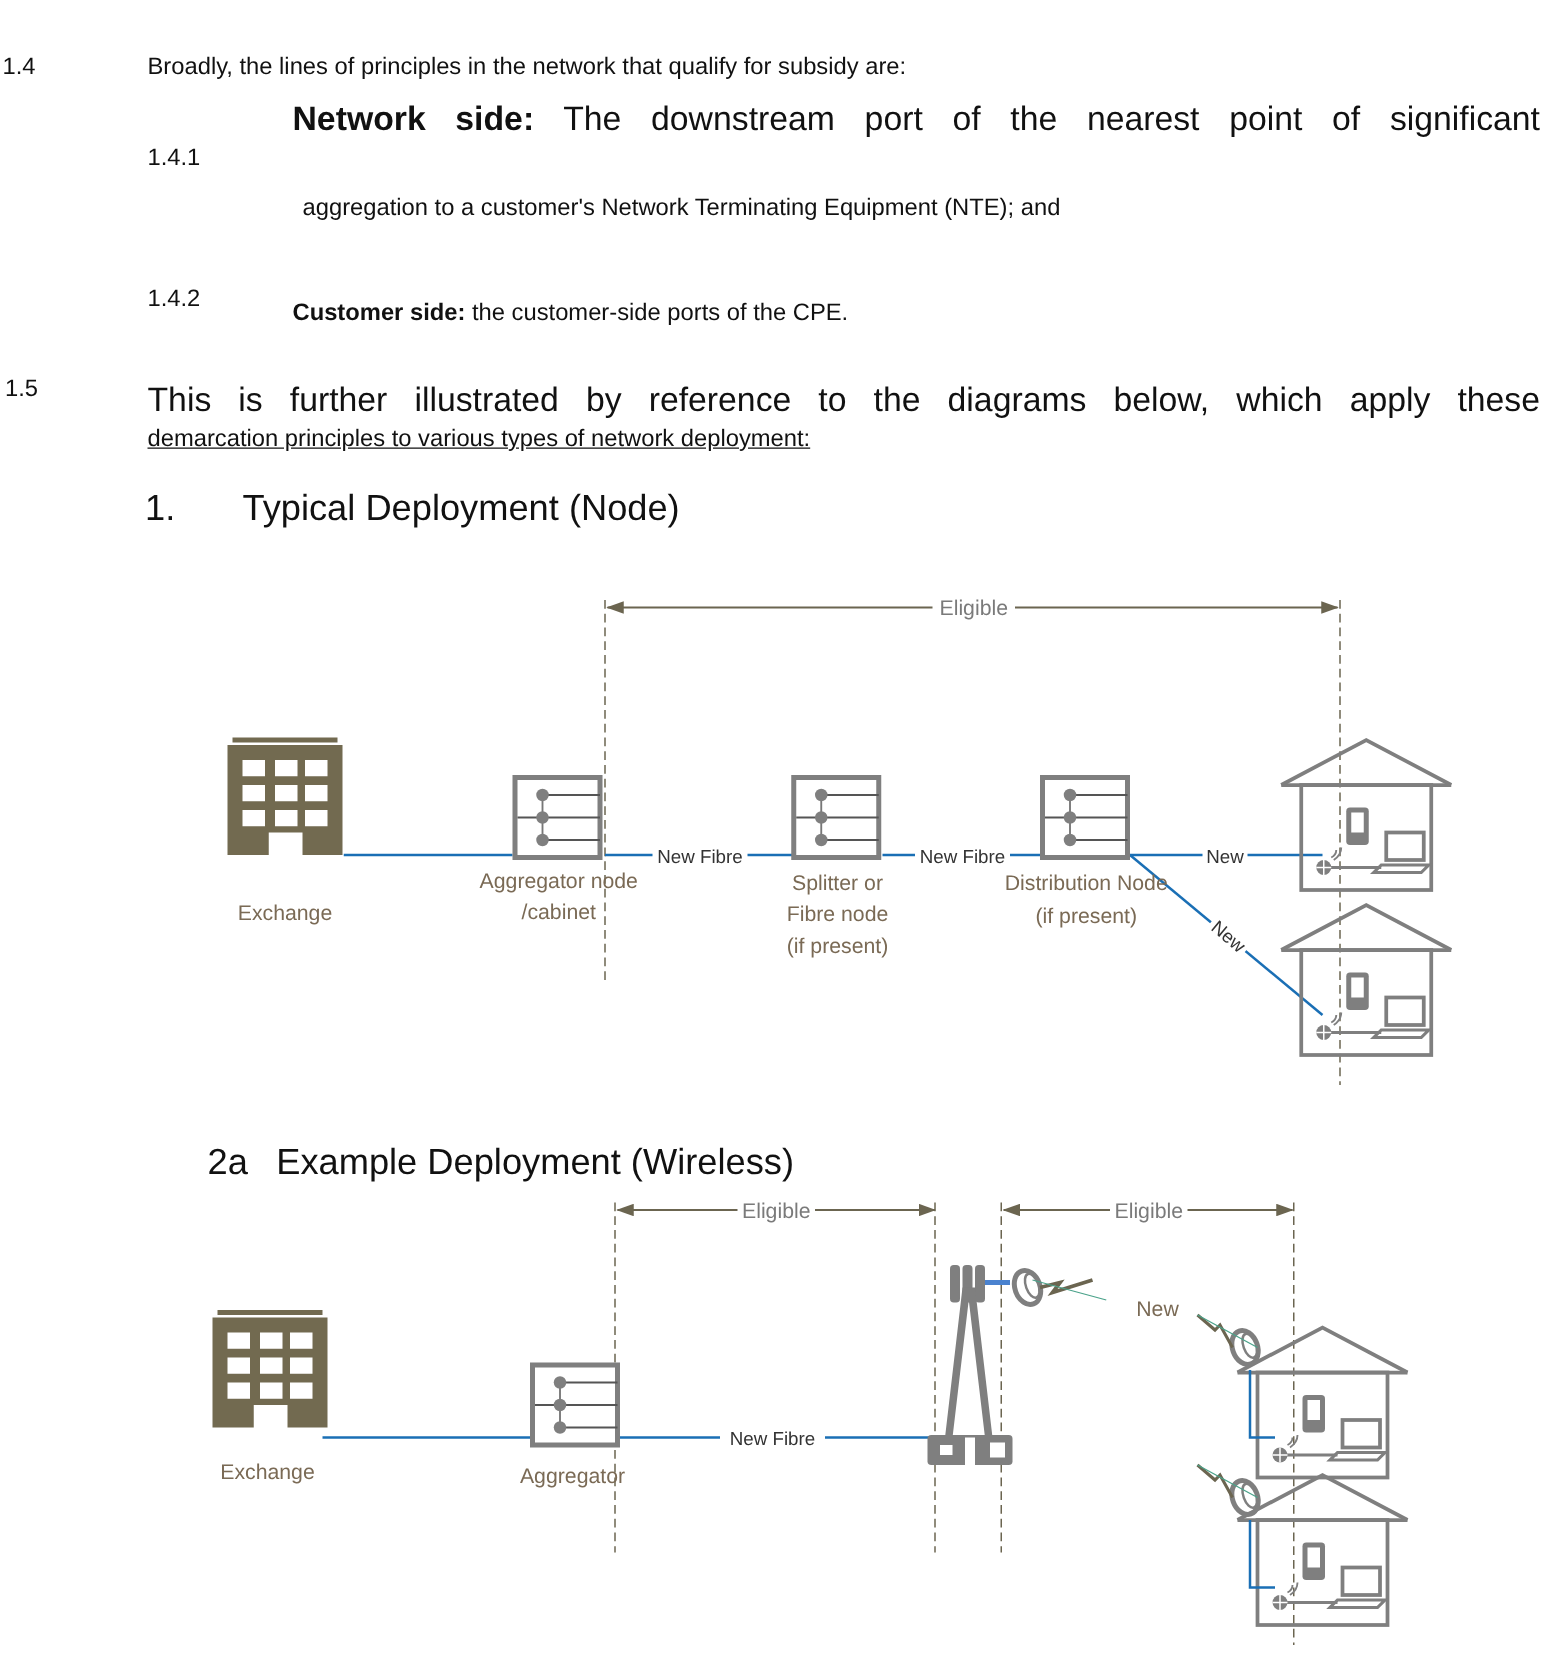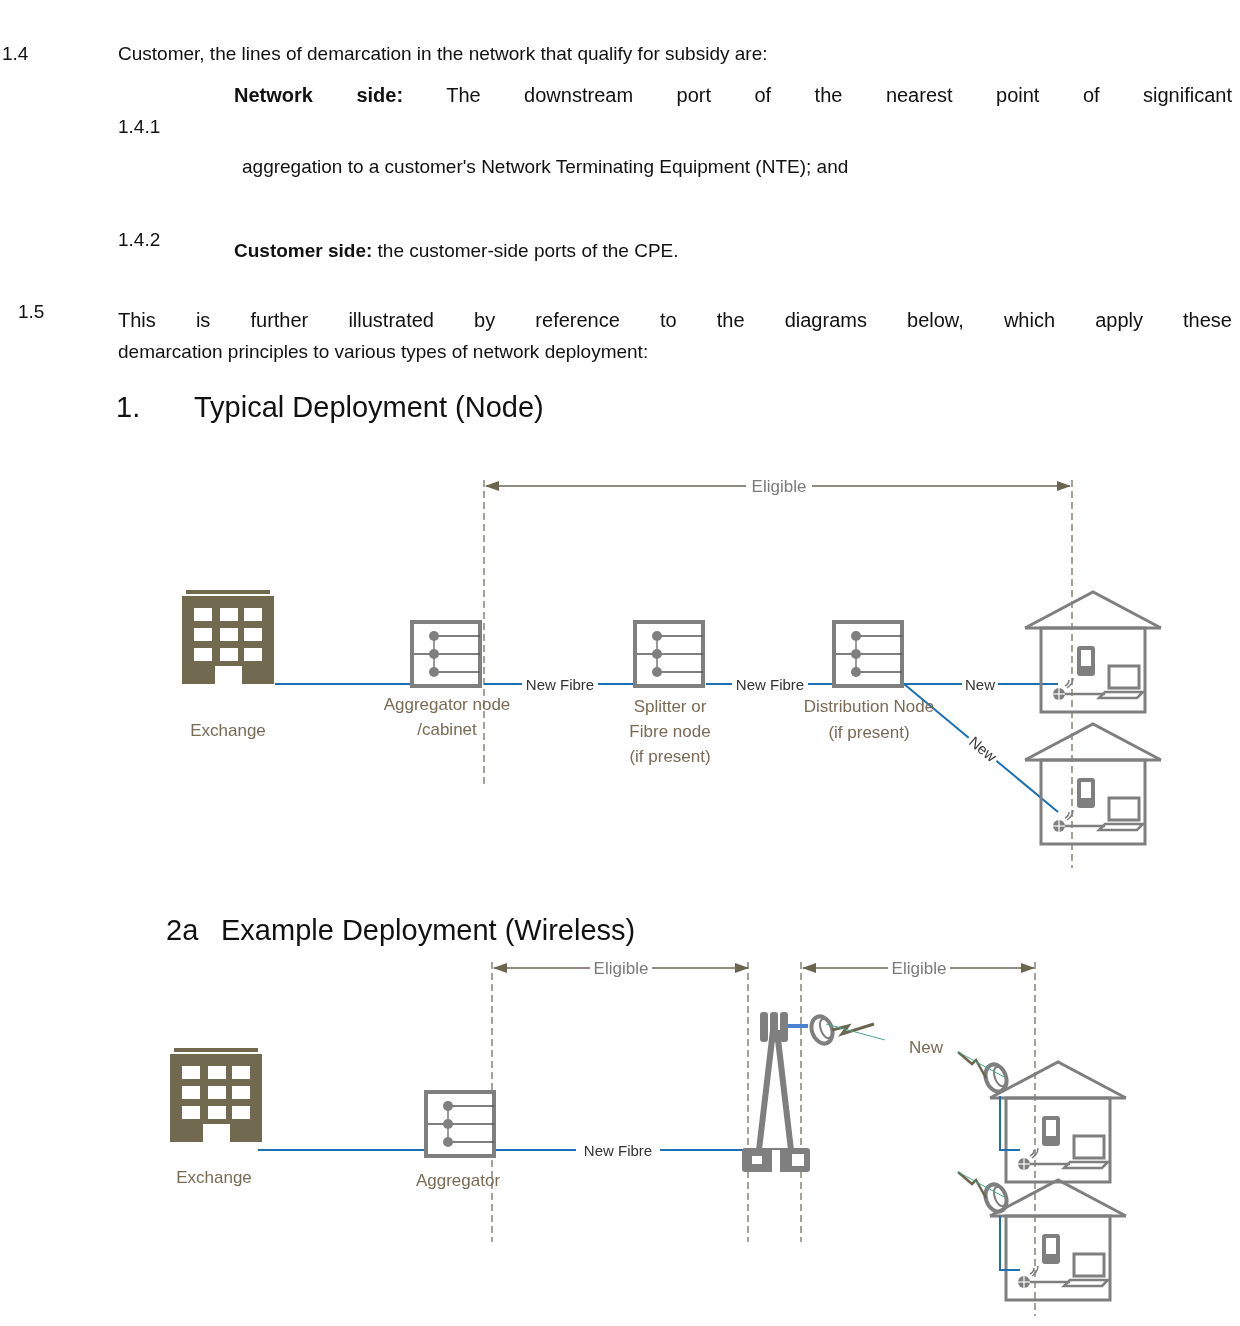--- a/index.html
+++ b/index.html
@@ -1,43 +1,43 @@
 <!DOCTYPE html>
 <html><head>
 <meta charset="utf-8">
 <style>
   html, body { margin: 0; padding: 0; background: #ffffff; }
   body { width: 1240px; height: 1326px; position: relative; overflow: hidden;
          font-family: "Liberation Sans", "DejaVu Sans", sans-serif; color: #111; }
   .txt { position: absolute; font-size: 19px; line-height: 40px; white-space: nowrap; margin-top: 32px; }
-  .para { position: absolute; font-size: 20px; line-height: 40px; text-align: justify; text-align-last: left; }
+  .para { position: absolute; font-size: 27px; line-height: 40px; text-align: justify; text-align-last: left; }
   .para.just1 { text-align-last: justify; }
   b { font-weight: bold; }
   .heading { position: absolute; font-size: 29px; line-height: 40px; white-space: nowrap; }
   svg { position: absolute; left: 0; top: 0; }
   .dlabel { font-family: "Liberation Sans", "DejaVu Sans", sans-serif; fill: #7a6a55; font-size: 17px; }
   .dlabel-dark { font-family: "Liberation Sans", "DejaVu Sans", sans-serif; fill: #333; font-size: 15px; }
   .elig { font-family: "Liberation Sans", "DejaVu Sans", sans-serif; fill: #7a7a7a; font-size: 17px; }
 </style>
 </head>
 <body>
 
 <div class="txt" style="left:2px; top:2px;">1.4</div>
-<div class="txt" style="left:118px; top:2px;">Customer, the lines of demarcation in the network that qualify for subsidy are:</div>
+<div class="txt" style="left:118px; top:2px;">Broadly, the lines of principles in the network that qualify for subsidy are:</div>
 
 <div class="txt" style="left:118px; top:75px;">1.4.1</div>
 <div class="para just1" style="left:234px; top:75px; width:998px;"><b>Network side:</b><span> The downstream port of the nearest point of significant</span></div>
 <div class="txt" style="left:242px; top:115px;">aggregation to a customer's Network Terminating Equipment (NTE); and</div>
 
 <div class="txt" style="left:118px; top:188px;">1.4.2</div>
 <div class="txt" style="left:234px; top:199px;"><b>Customer side:</b><span> the customer-side ports of the CPE.</span></div>
 
-<div class="txt" style="left:18px; top:260px;">1.5</div>
+<div class="txt" style="left:4px; top:260px;">1.5</div>
 <div class="para just1" style="left:118px; top:260px; width:1114px;margin-top:40px;">This is further illustrated by reference to the diagrams below, which apply these</div>
-<div class="txt" style="left:118px; top:300px;">demarcation principles to various types of network deployment:</div>
+<div class="txt" style="left:118px; top:300px;text-decoration:underline;">demarcation principles to various types of network deployment:</div>
 
 <div class="heading" style="left:116px; top:387px;">1.</div>
 <div class="heading" style="left:194px; top:387px;">Typical Deployment (Node)</div>
 
 <div class="heading" style="left:166px; top:910px;">2a</div>
 <div class="heading" style="left:221px; top:910px;">Example Deployment (Wireless)</div>
 
 <svg width="1240" height="1326" viewBox="0 0 1240 1326">
   <defs>
     <marker id="arrEnd" markerWidth="14" markerHeight="10" refX="13" refY="5" orient="auto" markerUnits="userSpaceOnUse">

